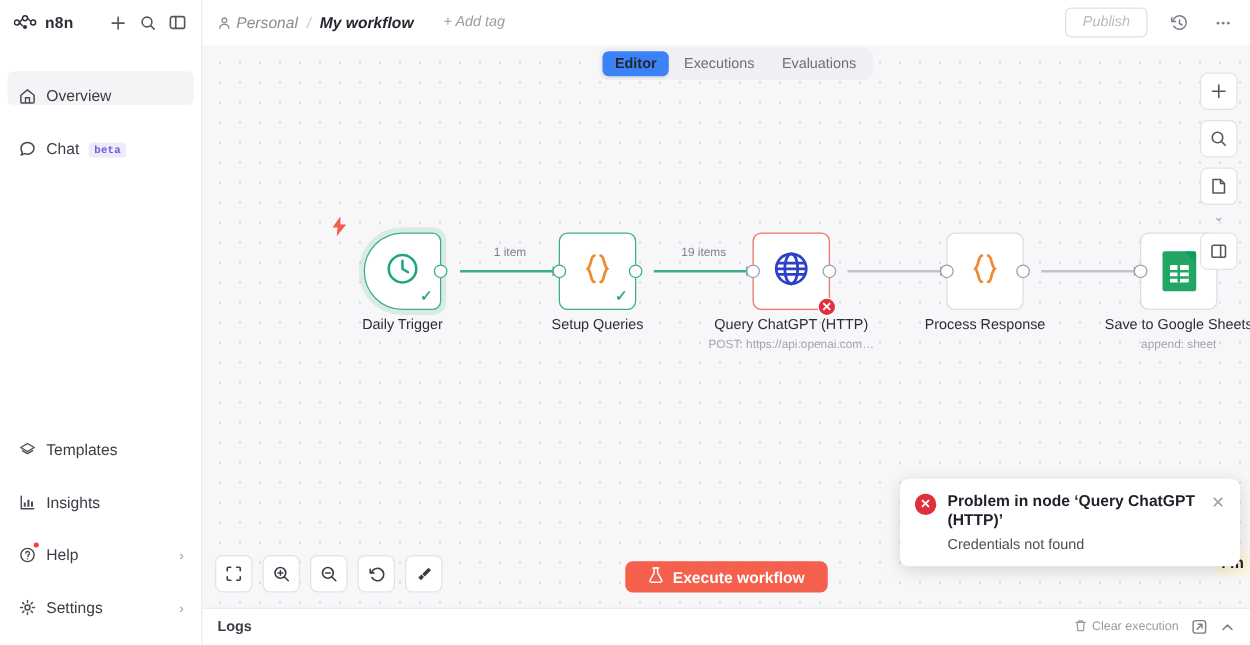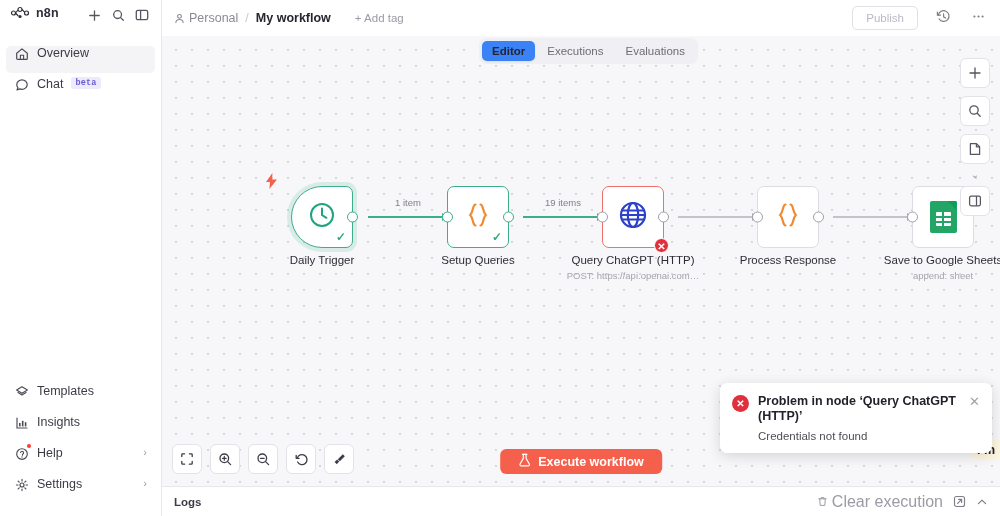--- a/index.html
+++ b/index.html
@@ -10,33 +10,33 @@
   }
   .app { position: relative; width: 1000px; height: 516px; display: flex; }
 
   
   .sidebar {
     width: 162px; height: 516px; background: #fff;
     border-right: 1px solid #e7e7ec;
     display: flex; flex-direction: column; flex: 0 0 162px;
   }
   .sb-top {
-    height: 36px; display: flex; align-items: flex-start;
+    height: 36px; display: flex; align-items: center;
     padding: 4px 8px; gap: 2px;
   }
   .brand { display: flex; align-items: center; gap: 5px; padding: 2px 3px; }
   .brand-text { font-size: 12.5px; font-weight: 700; color: #2d2e3a; letter-spacing: .2px; }
   .sb-icobtn {
     width: 22px; height: 22px; display: flex; align-items: center;
     justify-content: center; border-radius: 4px; color: #55565f;
   }
   .sb-nav { margin-top: 6px; }
   .sb-item {
-    height: 27px; margin: 4px 6px; padding: 0 8px;
-    display: flex; align-items: flex-start; gap: 8px;
+    height: 27px; margin: 15px 6px; padding: 0 8px;
+    display: flex; align-items: flex-end; gap: 8px;
     border-radius: 5px; font-size: 12.5px; color: #3b3c46;
   }
   .sb-item.active { background: #f4f4f7; }
   .sb-ico { width: 15px; height: 15px; display: flex; align-items: center; justify-content: center; color: #4a4b55; position: relative; }
   .badge-beta {
     font-size: 8.5px; font-weight: 700; color: #6b5bd2;
     background: #ecebfb; border-radius: 3px; padding: 1px 4px; letter-spacing: .2px; font-family: Liberation Mono, monospace;
   }
   .sb-spacer { flex: 1; }
   .sb-bottom { padding-bottom: 8px; }
@@ -44,28 +44,28 @@
   .reddot {
     position: absolute; top: -2px; right: -2px; width: 4px; height: 4px;
     border-radius: 50%; background: #ff3b30;
   }
 
   
   .main { position: relative; flex: 1; height: 516px; display: flex; flex-direction: column; }
 
   .header {
     height: 36px; background: #fff; display: flex; align-items: center;
-    padding: 0 12px; position: relative; z-index: 6;
+    padding: 0 12px; position: relative; z-index: 6; font-style: italic;
   }
   .crumbs { display: flex; align-items: center; gap: 7px; font-size: 12.5px; }
   .crumb-personal { color: #8a8b95; display: flex; align-items: center; gap: 4px; }
   .crumb-sep { color: #c9cad2; }
   .crumb-name { color: #25262f; font-weight: 600; }
   .addtag { color: #9a9ba5; font-size: 11.5px; margin-left: 17px; }
-  .hdr-right { margin-left: auto; display: flex; gap: 15px; }
+  .hdr-right { margin-left: auto; display: flex; align-items: center; gap: 15px; }
   .publish-btn {
     font-size: 11.5px; color: #b9bac3; border: 1px solid #e0e0e7;
     border-radius: 5px; padding: 5px 13px; background: #fff;
   }
   .hdr-ico { width: 20px; height: 20px; display: flex; align-items: center; justify-content: center; color: #7d7e88; }
 
   
   .tabs {
     position: absolute; left: 317px; top: 38px; z-index: 7;
     background: #f0f0f4; border-radius: 7px; padding: 3px;
@@ -193,21 +193,21 @@
   }
   .chatpeek span { font-size: 12.5px; font-weight: 700; color: #1f2029; margin-left: 5px; }
 
   
   .logs {
     height: 30px; background: #fff; border-top: 1px solid #e7e7ec;
     display: flex; align-items: center; padding: 0 12px; position: relative; z-index: 10;
   }
   .logs-title { font-size: 11.5px; font-weight: 600; color: #3b3c46; }
   .logs-right { margin-left: auto; display: flex; align-items: center; gap: 10px; }
-  .logs-clear { font-size: 16px; color: #9a9ba5; display: flex; align-items: center; gap: 4px; }
+  .logs-clear { font-size: 10px; color: #9a9ba5; display: flex; align-items: center; gap: 4px; }
   .logs-ico { color: #7d7e88; display: flex; align-items: center; }
 </style>
 </head>
 <body>
 
 <div class="app">
 
   <div class="sidebar">
     <div class="sb-top">
       <div class="brand">

